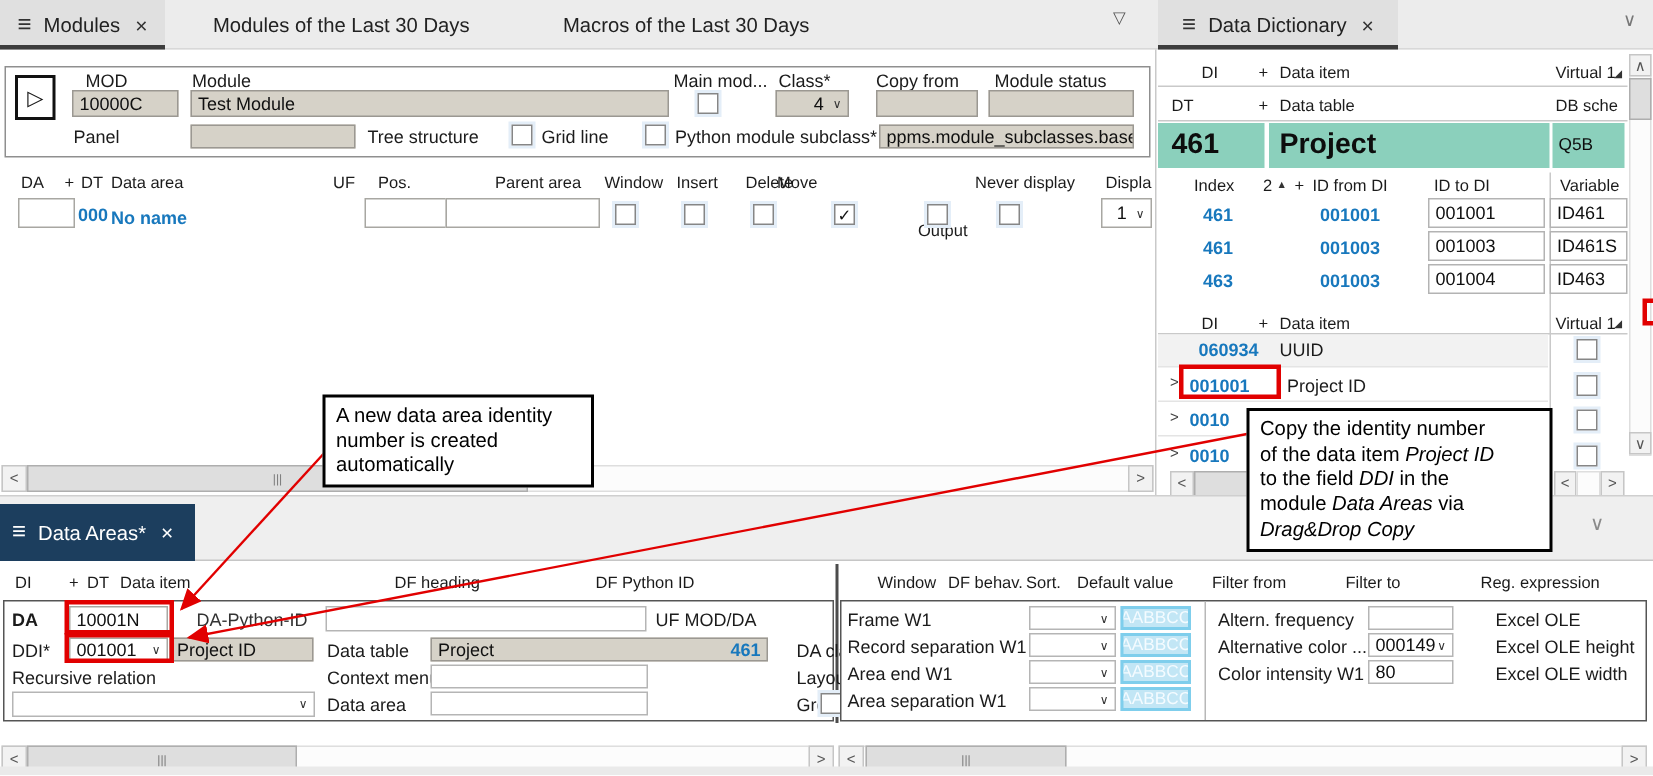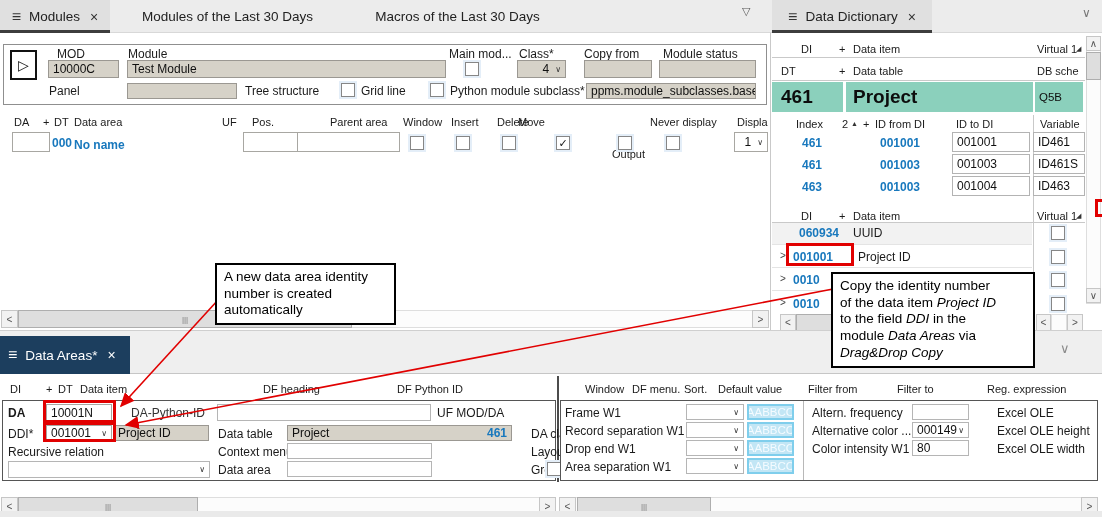--- a/index.html
+++ b/index.html
@@ -341,21 +341,21 @@
     <span class="arr pushR">∨</span>
   </div>
   <span class="lbl" style="left:218px;top:463px;">Data area</span>
   <div class="inp" style="left:287px;top:461px;width:145px;height:16px;border-color:#b5b5b5;">
       <span></span>
     </div>
   <span class="lbl" style="left:531px;top:463px;">Grouping</span>
   <span class="chk" style="left:547px;top:462px;"></span>
 
   <span class="lbl sm" style="left:585px;top:383px;">Window</span>
-  <span class="lbl sm" style="left:632px;top:383px;">DF menu.</span>
+  <span class="lbl sm" style="left:632px;top:383px;">DF behav.</span>
   <span class="lbl sm" style="left:684px;top:383px;">Sort.</span>
   <span class="lbl sm" style="left:718px;top:383px;">Default value</span>
   <span class="lbl sm" style="left:808px;top:383px;">Filter from</span>
   <span class="lbl sm" style="left:897px;top:383px;">Filter to</span>
   <span class="lbl sm" style="left:987px;top:383px;">Reg. expression</span>
 
   <div class="formbox2" style="left:560px;top:400px;width:538px;height:81px;"></div>
   <div class="vline" style="left:803px;top:401px;height:79px;background:#b8b8b8;"></div>
 
   <span class="lbl" style="left:565px;top:406px;">Frame W1</span>
@@ -367,21 +367,21 @@
     </div>
 
   <span class="lbl" style="left:565px;top:424px;">Record separation W1</span>
   <div class="inp" style="left:686px;top:422px;width:58px;height:16px;border-color:#b5b5b5;">
       <span class="arr pushR">∨</span>
     </div>
   <div class="aabb" style="left:747px;top:422px;width:47px;height:16px;">
       <span>AABBCC</span>
     </div>
 
-  <span class="lbl" style="left:565px;top:442px;">Drop end W1</span>
+  <span class="lbl" style="left:565px;top:442px;">Area end W1</span>
   <div class="inp" style="left:686px;top:440px;width:58px;height:16px;border-color:#b5b5b5;">
       <span class="arr pushR">∨</span>
     </div>
   <div class="aabb" style="left:747px;top:440px;width:47px;height:16px;">
       <span>AABBCC</span>
     </div>
 
   <span class="lbl" style="left:565px;top:460px;">Area separation W1</span>
   <div class="inp" style="left:686px;top:458px;width:58px;height:16px;border-color:#b5b5b5;">
       <span class="arr pushR">∨</span>

